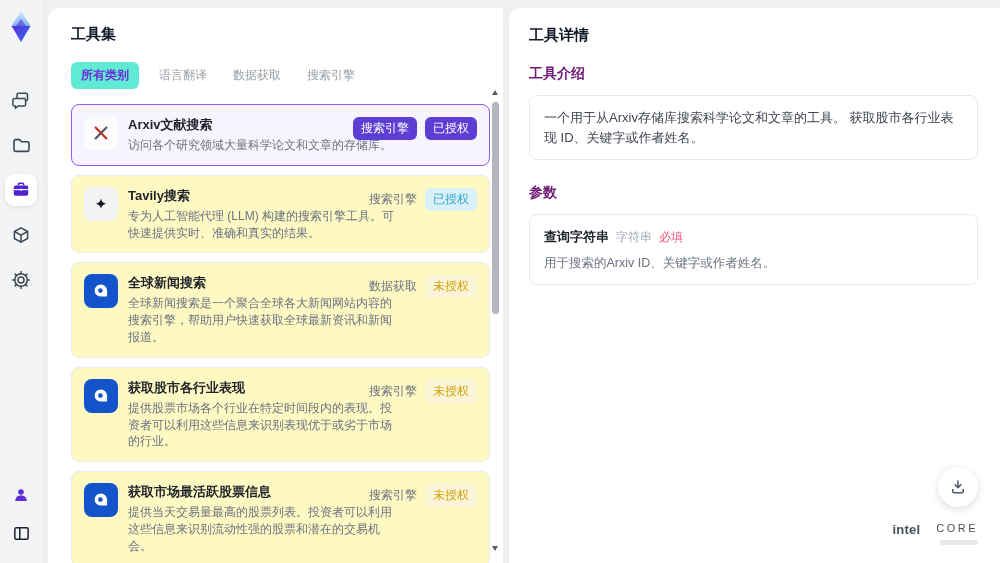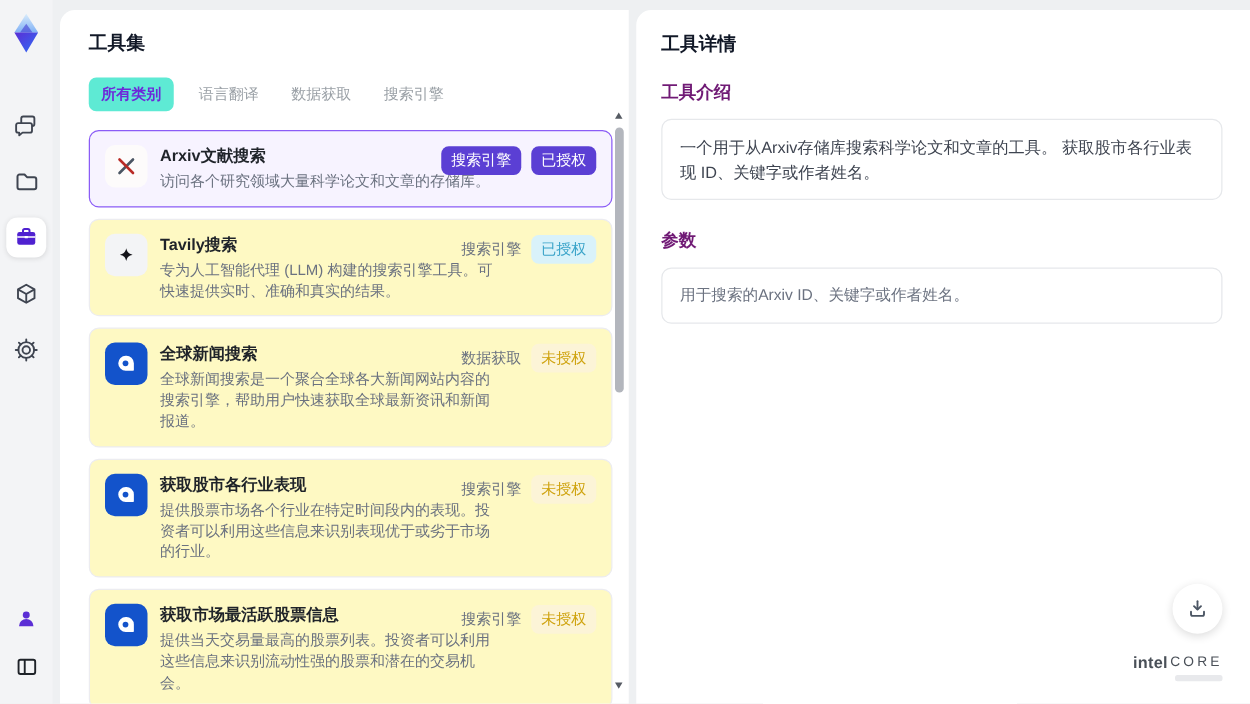--- a/index.html
+++ b/index.html
@@ -76,21 +76,21 @@
   .param-type { font-size:12px; color:#9ca3af; }
   .param-req { font-size:12px; color:#f4537a; }
   .param-desc { font-size:12.5px; color:#6b7280; }
   
   .fab {
     position:absolute; right:22px; bottom:56px; width:40px; height:40px; border-radius:50%;
     background:#fff; box-shadow:0 2px 8px rgba(0,0,0,.14); display:flex; align-items:center; justify-content:center;
     cursor:pointer; z-index:6;
   }
   .brand { position:absolute; right:22px; bottom:18px; text-align:right; z-index:6; }
-  .brand-line { display:flex; align-items:center; justify-content:flex-end; gap:2px; color:#4a5058; }
+  .brand-line { display:flex; align-items:flex-start; justify-content:flex-end; gap:16px; color:#4a5058; }
   .brand-intel { font-size:13px; font-weight:bold; letter-spacing:.2px; }
   .brand-core { font-size:11px; letter-spacing:2.5px; font-weight:400; }
   .brand-bar { width:38px; height:5px; background:#e8e9ec; border-radius:2px; margin:3px 0 0 auto; }
   svg { display:block; }
 </style>
 </head>
 <body>
 
 <aside class="sidebar">
   <div class="logo">
@@ -284,20 +284,25 @@
 </section>
 
 <section class="detail-panel">
   <h2 class="detail-title">工具详情</h2>
 
   <h3 class="section-h">工具介绍</h3>
   <div class="box">一个用于从Arxiv存储库搜索科学论文和文章的工具。 获取股市各行业表现 ID、关键字或作者姓名。</div>
 
   <h3 class="section-h">参数</h3>
   <div class="box">
+    <div class="param-head">
+      <span class="param-name">查询字符串</span>
+      <span class="param-type">字符串</span>
+      <span class="param-req">必填</span>
+    </div>
     <div class="param-desc">用于搜索的Arxiv ID、关键字或作者姓名。</div>
   </div>
 </section>
 
 <div class="fab">
   <span>
     <svg width="20" height="20" viewBox="0 0 20 20" fill="none" stroke="#4b5563" stroke-width="1.5" stroke-linecap="round" stroke-linejoin="round">
       <path d="M10 4 v6.2"></path>
       <path d="M7.2 7.9 l2.8 2.8 2.8 -2.8"></path>
       <path d="M4.8 12.4 v2 a1.3 1.3 0 0 0 1.3 1.3 h7.8 a1.3 1.3 0 0 0 1.3 -1.3 v-2"></path>

